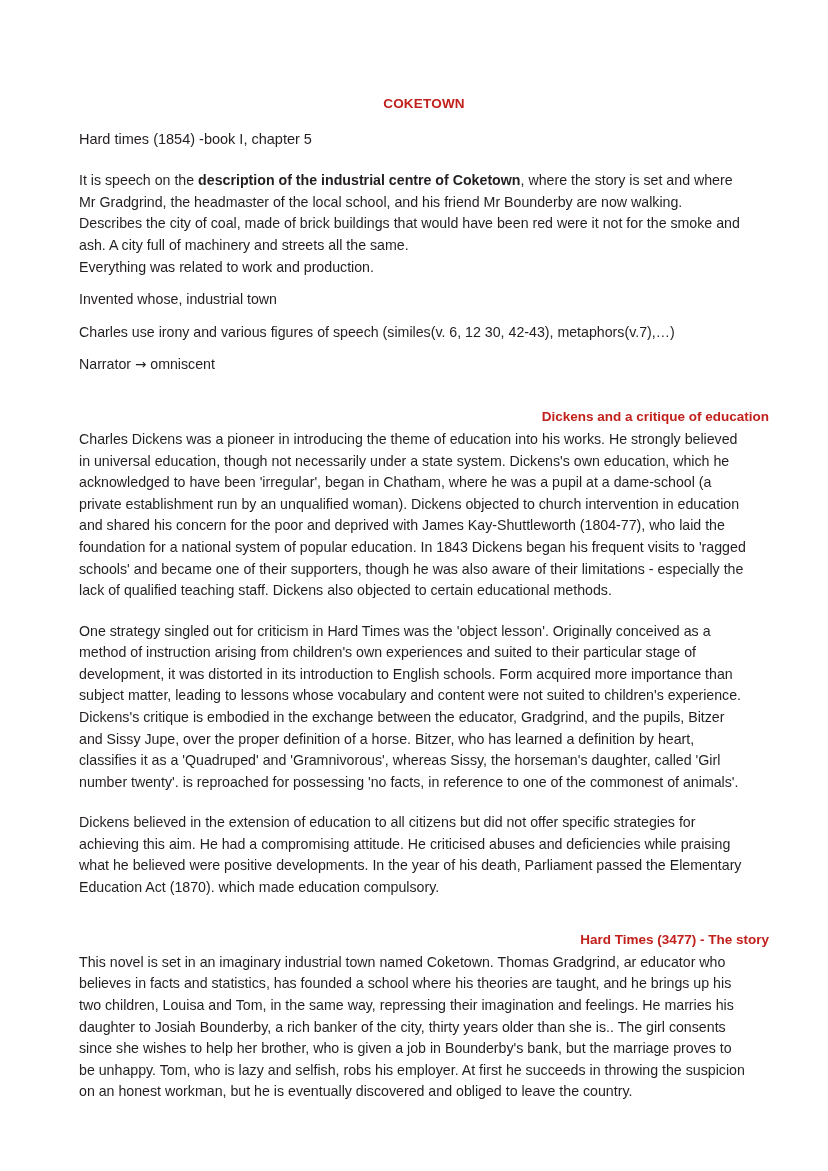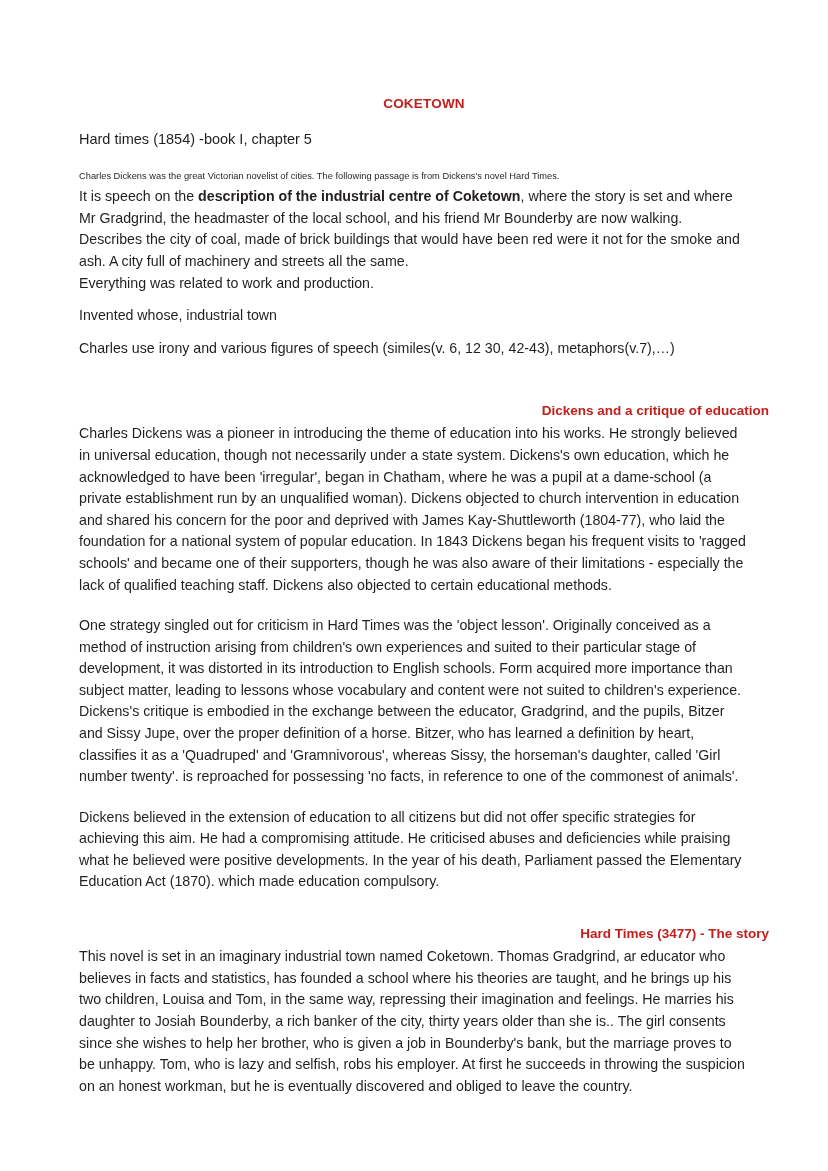--- a/index.html
+++ b/index.html
@@ -73,38 +73,38 @@
 </style>
 </head>
 <body>
 
 <div class="page">
 
   <h1 class="doc-title">COKETOWN</h1>
 
   <div class="subtitle">Hard times (1854) -book I, chapter 5</div>
 
-  <div class="caption block-narrow">Charles Dickens was the great Victorian novelist of cities. The following passage is from Dickens's novel Hard Times.</div>
 
   <p class="body block-wide"><span>It is speech on the </span><span class="bold">description of the industrial centre of Coketown</span><span>, where the story is set and where Mr Gradgrind, the headmaster of the local school, and his friend Mr Bounderby are now walking.</span></p>
 
   <p class="body block-wide">Describes the city of coal, made of brick buildings that would have been red were it not for the smoke and ash. A city full of machinery and streets all the same.</p>
 
   <p class="body block-wide">Everything was related to work and production.</p>
 
   <div class="gap-sm"></div>
 
   <p class="body block-wide">Invented whose, industrial town</p>
 
   <div class="gap-sm"></div>
 
   <p class="body block-wide">Charles use irony and various figures of speech (similes(v. 6, 12 30, 42-43), metaphors(v.7),…)</p>
 
   <div class="gap-sm"></div>
 
+  <p class="body block-wide"><span>Narrator</span>&nbsp;<span class="arrow">→</span>&nbsp;<span>omniscent</span></p>
 
   <div class="gap-xl"></div>
 
   <h2 class="section-heading">Dickens and a critique of education</h2>
 
   <p class="body block-wide">Charles Dickens was a pioneer in introducing the theme of education into his works. He strongly believed in universal education, though not necessarily under a state system. Dickens's own education, which he acknowledged to have been 'irregular', began in Chatham, where he was a pupil at a dame-school (a private establishment run by an unqualified woman). Dickens objected to church intervention in education and shared his concern for the poor and deprived with James Kay-Shuttleworth (1804-77), who laid the foundation for a national system of popular education. In 1843 Dickens began his frequent visits to 'ragged schools' and became one of their supporters, though he was also aware of their limitations - especially the lack of qualified teaching staff. Dickens also objected to certain educational methods.</p>
 
   <div class="gap-md"></div>
 
   <p class="body block-wide">One strategy singled out for criticism in Hard Times was the 'object lesson'. Originally conceived as a method of instruction arising from children's own experiences and suited to their particular stage of development, it was distorted in its introduction to English schools. Form acquired more importance than subject matter, leading to lessons whose vocabulary and content were not suited to children's experience. Dickens's critique is embodied in the exchange between the educator, Gradgrind, and the pupils, Bitzer and Sissy Jupe, over the proper definition of a horse. Bitzer, who has learned a definition by heart, classifies it as a 'Quadruped' and 'Gramnivorous', whereas Sissy, the horseman's daughter, called 'Girl number twenty'. is reproached for possessing 'no facts, in reference to one of the commonest of animals'.</p>

